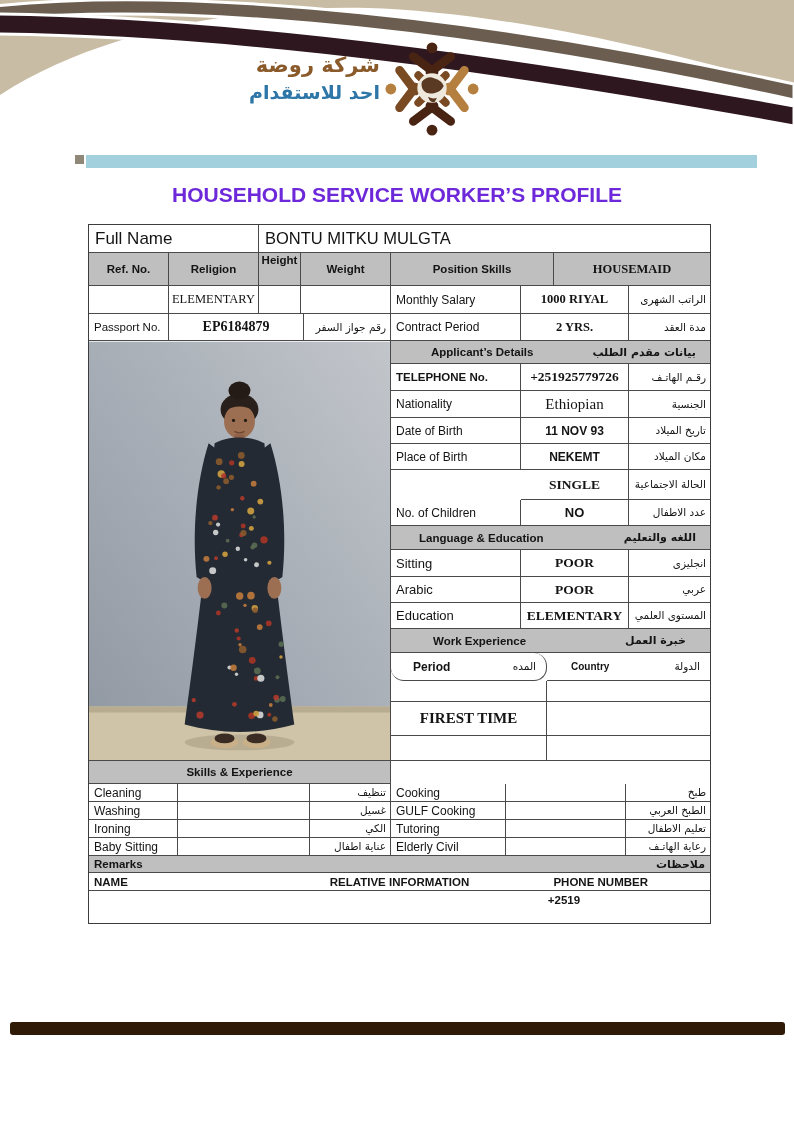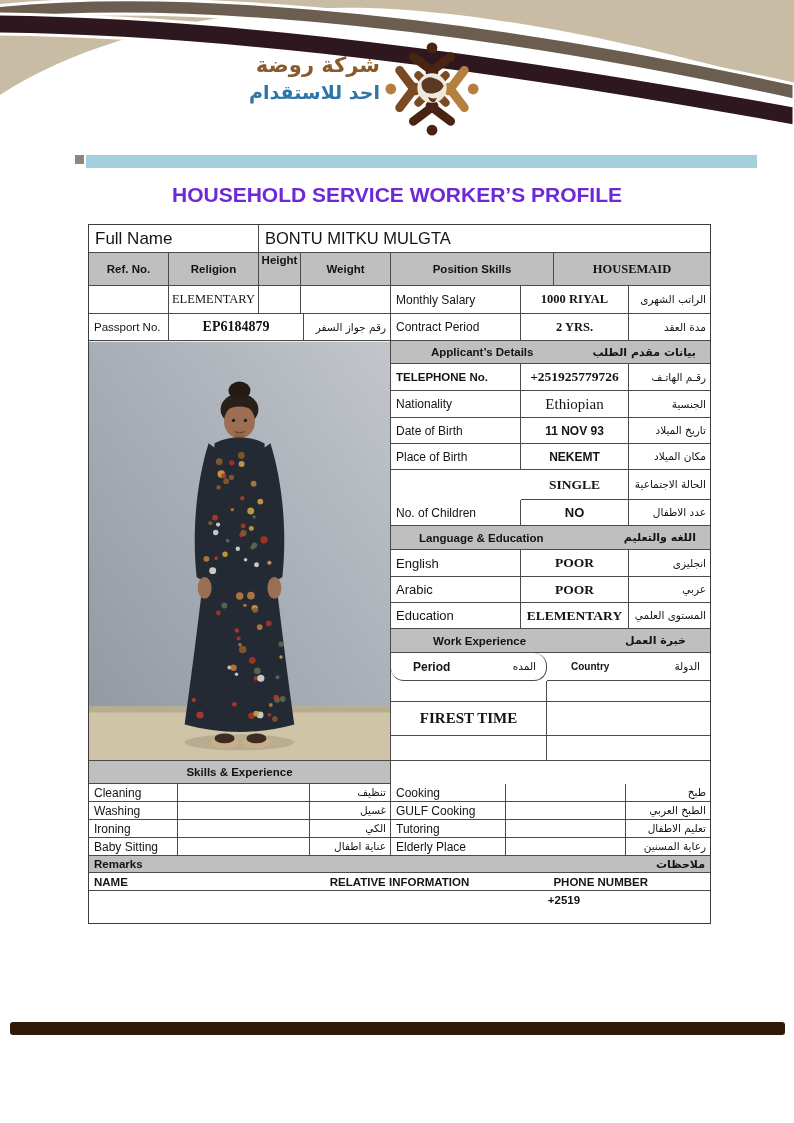--- a/index.html
+++ b/index.html
@@ -261,21 +261,21 @@
 
     <div class="cell lbl" style="left:302px;top:275px;width:130px;height:26px;">No. of Children</div>
     <div class="cell sansb" style="left:432px;top:275px;width:108px;height:26px;font-size:13px;">NO</div>
     <div class="cell ar nr" style="left:540px;top:275px;width:81px;height:26px;">عدد الاطفال</div>
 
     <div class="cell gray hsplit nr" style="left:302px;top:301px;width:319px;height:24px;padding:0 14px 0 28px;">
       <span>Language &amp; Education</span>
       <span class="ar" style="font-size:11px;padding:0;">اللغه والتعليم</span>
     </div>
 
-    <div class="cell lbl" style="left:302px;top:325px;width:130px;height:27px;font-size:13px;">English</div>
+    <div class="cell lbl" style="left:302px;top:325px;width:130px;height:27px;font-size:13px;">Sitting</div>
     <div class="cell val" style="left:432px;top:325px;width:108px;height:27px;font-size:13.5px;">POOR</div>
     <div class="cell ar nr" style="left:540px;top:325px;width:81px;height:27px;">انجليزى</div>
 
     <div class="cell lbl" style="left:302px;top:352px;width:130px;height:26px;font-size:13px;">Arabic</div>
     <div class="cell val" style="left:432px;top:352px;width:108px;height:26px;font-size:13.5px;">POOR</div>
     <div class="cell ar nr" style="left:540px;top:352px;width:81px;height:26px;">عربي</div>
 
     <div class="cell lbl" style="left:302px;top:378px;width:130px;height:26px;font-size:13px;">Education</div>
     <div class="cell val" style="left:432px;top:378px;width:108px;height:26px;font-size:13.5px;">ELEMENTARY</div>
     <div class="cell ar nr" style="left:540px;top:378px;width:81px;height:26px;">المستوى العلمي</div>
@@ -322,23 +322,23 @@
     <div class="cell lbl" style="left:0;top:595px;width:89px;height:18px;">Ironing</div>
     <div class="cell" style="left:89px;top:595px;width:132px;height:18px;"></div>
     <div class="cell ar" style="left:221px;top:595px;width:81px;height:18px;">الكي</div>
     <div class="cell lbl" style="left:302px;top:595px;width:115px;height:18px;">Tutoring</div>
     <div class="cell" style="left:417px;top:595px;width:120px;height:18px;"></div>
     <div class="cell ar nr" style="left:537px;top:595px;width:84px;height:18px;">تعليم الاطفال</div>
 
     <div class="cell lbl" style="left:0;top:613px;width:89px;height:18px;">Baby Sitting</div>
     <div class="cell" style="left:89px;top:613px;width:132px;height:18px;"></div>
     <div class="cell ar" style="left:221px;top:613px;width:81px;height:18px;">عناية اطفال</div>
-    <div class="cell lbl" style="left:302px;top:613px;width:115px;height:18px;">Elderly Place</div>
+    <div class="cell lbl" style="left:302px;top:613px;width:115px;height:18px;">Elderly Civil</div>
     <div class="cell" style="left:417px;top:613px;width:120px;height:18px;"></div>
-    <div class="cell ar nr" style="left:537px;top:613px;width:84px;height:18px;">رعاية المسنين</div>
+    <div class="cell ar nr" style="left:537px;top:613px;width:84px;height:18px;">رعاية الهاتـف</div>
 
     <div class="cell gray hsplit nr" style="left:0;top:631px;width:621px;height:17px;justify-content:space-between;padding:0 5px;font-size:11.5px;">
       <span>Remarks</span>
       <span class="ar" style="font-size:11px;padding:0;font-weight:bold;">ملاحظات</span>
     </div>
 
     <div class="cell names-row nr" style="left:0;top:648px;width:621px;height:18px;padding:0;">
       <span style="position:absolute;left:5px;">NAME</span>
       <span style="position:absolute;left:50%;transform:translateX(-50%);">RELATIVE INFORMATION</span>
       <span style="position:absolute;right:62px;">PHONE NUMBER</span>

